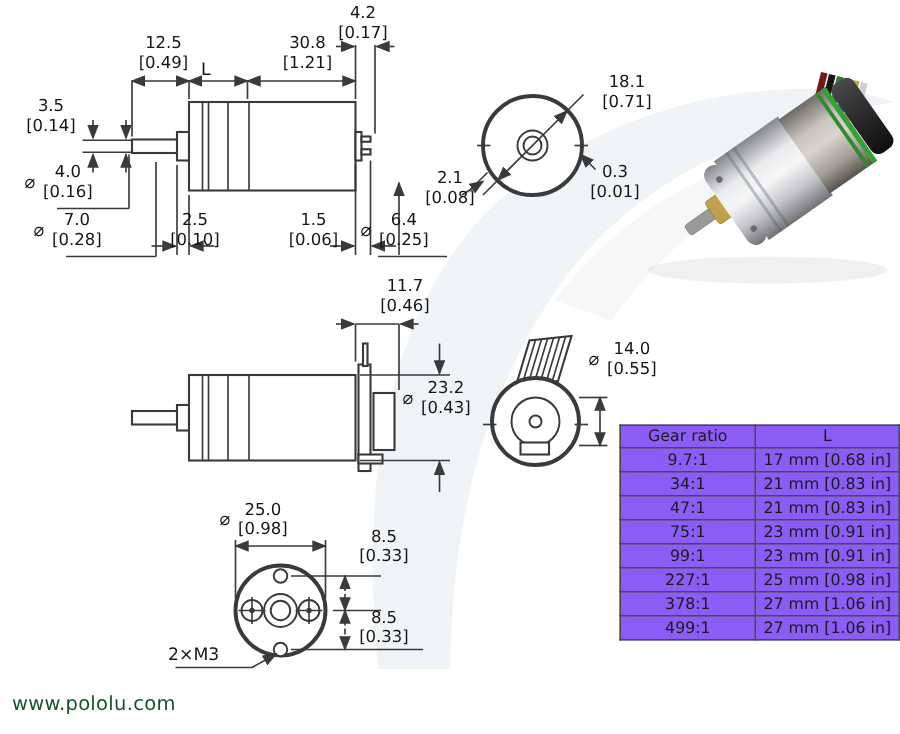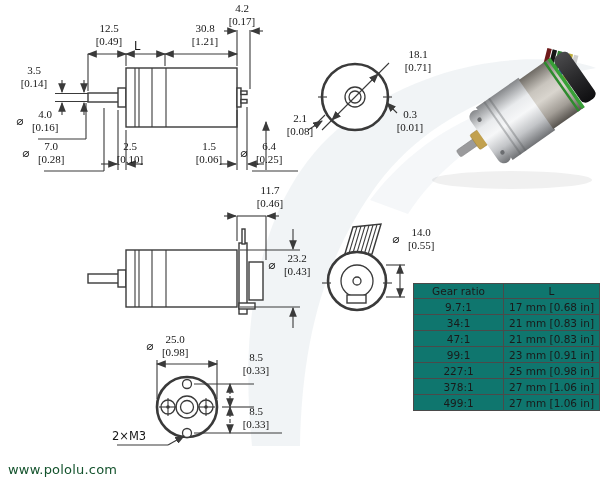--- a/index.html
+++ b/index.html
@@ -14,26 +14,26 @@
   #lines{position:absolute;left:0;top:0;z-index:2;}
   #lines line,#lines path.s,#lines polyline{stroke:#3a3a3a;stroke-width:1.1;fill:none;}
   #lines rect.body,#lines polygon.body{fill:#ffffff;stroke:#3a3a3a;stroke-width:1.4;}
   #lines circle.c1{fill:#ffffff;stroke:#3a3a3a;stroke-width:2.6;}
   #lines circle.c2{fill:#ffffff;stroke:#3a3a3a;stroke-width:1.3;}
   #lines circle.cd{fill:#3a3a3a;stroke:none;}
   
   .dim{position:absolute;z-index:3;display:flex;align-items:center;gap:2px;
        color:#161616;font-size:11px;}
   .dim .stack{display:flex;flex-direction:column;align-items:center;line-height:13px;
-              min-width:40px;font-family:Liberation Serif, serif;}
+              min-width:40px;}
   .dim .dia{font-size:12px;font-style:italic;line-height:12px;}
   .dim.single{font-size:11.5px;}
   
   #ratio-table{position:absolute;left:413px;top:283px;z-index:3;border-collapse:collapse;
-               background:#0f766e;font-size:10.5px;color:#1a1a1a;}
+               background:#8b5cf6;font-size:10.5px;color:#1a1a1a;}
   #ratio-table th,#ratio-table td{border:1px solid #4a4a4a;height:15px;padding:0 4px;
                text-align:center;font-weight:400;}
   #ratio-table th{height:14px;}
   #ratio-table .c-ratio{width:82px;}
   #ratio-table .c-len{width:88px;}
   
   #site{position:absolute;left:8px;top:462px;z-index:3;color:#14532d;font-size:13px;
         font-weight:500;letter-spacing:0.2px;}
   
   #photo{position:absolute;left:0;top:0;z-index:2;}
@@ -387,20 +387,24 @@
         </tr>
       <tr>
           <td>34:1</td>
           <td>21 mm [0.83 in]</td>
         </tr>
       <tr>
           <td>47:1</td>
           <td>21 mm [0.83 in]</td>
         </tr>
       <tr>
+          <td>75:1</td>
+          <td>23 mm [0.91 in]</td>
+        </tr>
+      <tr>
           <td>99:1</td>
           <td>23 mm [0.91 in]</td>
         </tr>
       <tr>
           <td>227:1</td>
           <td>25 mm [0.98 in]</td>
         </tr>
       <tr>
           <td>378:1</td>
           <td>27 mm [1.06 in]</td>

